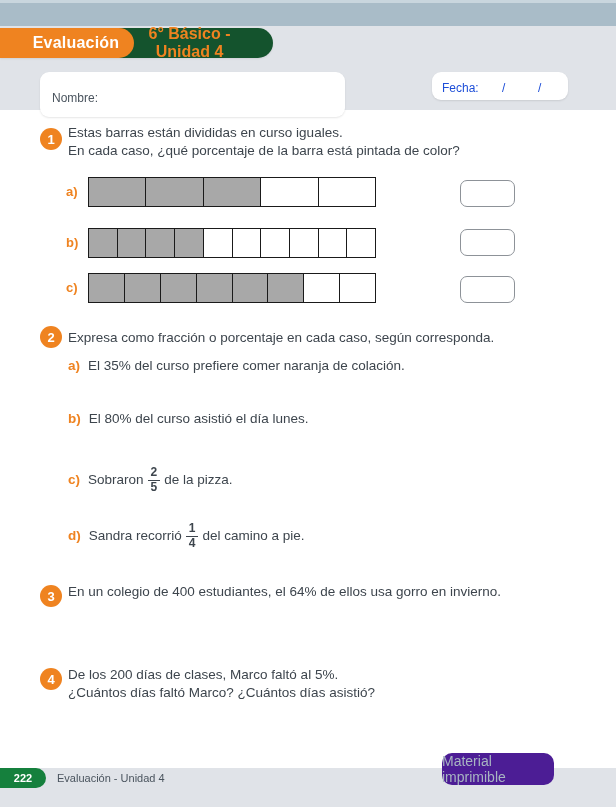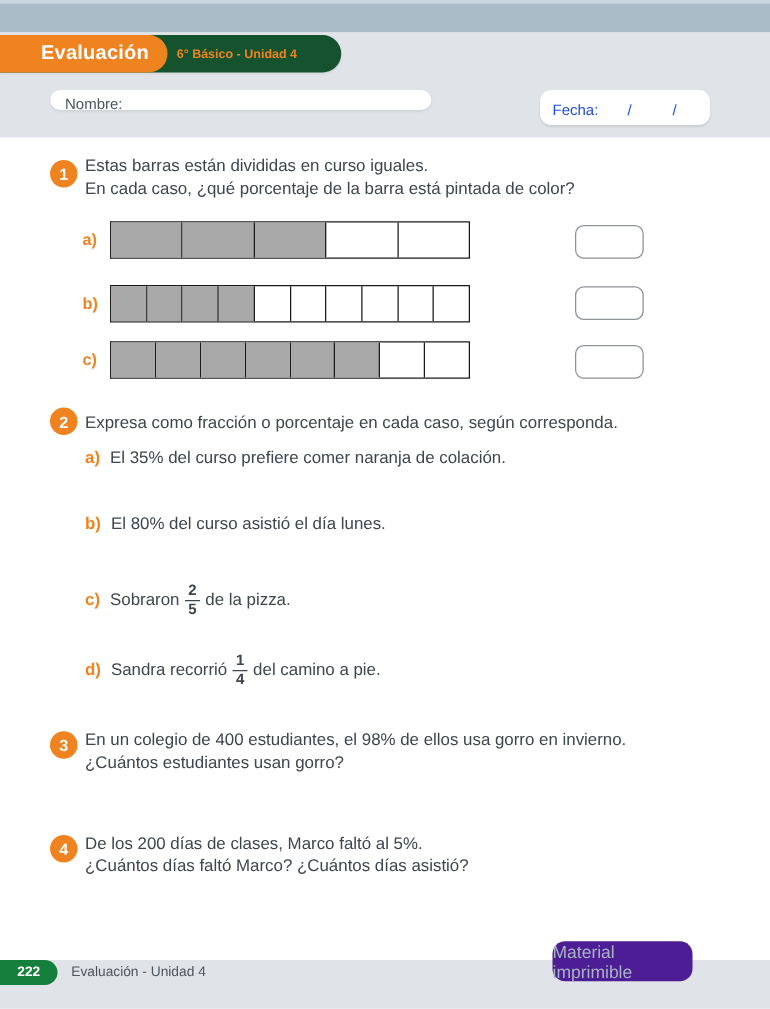--- a/index.html
+++ b/index.html
@@ -26,24 +26,24 @@
     box-shadow:0 1px 2px rgba(0,0,0,0.08);
   }
   .title-pill-orange{
     width:134px;height:30px;background:#ef8320;border-radius:0 15px 15px 0;
     display:flex;align-items:center;justify-content:center;
     padding-left:18px;box-sizing:border-box;
     color:#ffffff;font-weight:bold;font-size:16px;letter-spacing:0.2px;
   }
   .title-subtitle{
     flex:1;text-align:center;padding-right:28px;
-    color:#ef8320;font-weight:bold;font-size:10px;
+    color:#ef8320;font-weight:bold;font-size:16px;
   }
   .name-box{
-    position:absolute;left:40px;top:46px;width:305px;height:16px;
+    position:absolute;left:40px;top:46px;width:305px;height:45px;
     background:#ffffff;border-radius:9px;box-shadow:0 1px 2px rgba(0,0,0,0.10);
     display:flex;align-items:center;padding:6px 0 0 12px;box-sizing:border-box;
     font-size:12px;color:#4a545e;
   }
   .date-box{
     position:absolute;left:432px;top:46px;width:136px;height:28px;
     background:#ffffff;border-radius:9px;box-shadow:0 1px 2px rgba(0,0,0,0.10);
     font-size:12px;color:#1d4ed8;
   }
   .date-box span{position:absolute;top:9px;}
@@ -181,22 +181,21 @@
 </div>
 <div class="q2-item" style="top:466px;">
   <span class="item-label">c)</span><span class="txt">Sobraron</span><span class="frac"><span class="num">2</span><span class="den">5</span></span><span>de la pizza.</span>
 </div>
 <div class="q2-item" style="top:522px;">
   <span class="item-label">d)</span><span class="txt">Sandra recorrió</span><span class="frac"><span class="num">1</span><span class="den">4</span></span><span>del camino a pie.</span>
 </div>
 
 <div class="q-circle" style="top:585px;">3</div>
 <div class="q-text" style="top:583px;width:530px;">
-  <div>En un colegio de 400 estudiantes, el 98% de ellos usa gorro en invierno.</div>
-  <div>¿Cuántos estudiantes usan gorro?</div>
+  <div>En un colegio de 400 estudiantes, el 64% de ellos usa gorro en invierno.</div>
 </div>
 
 <div class="q-circle" style="top:668px;">4</div>
 <div class="q-text" style="top:666px;width:530px;">
   <div>De los 200 días de clases, Marco faltó al 5%.</div>
   <div>¿Cuántos días faltó Marco? ¿Cuántos días asistió?</div>
 </div>
 
 <div class="footer-band">
   <div class="page-pill">222</div>

